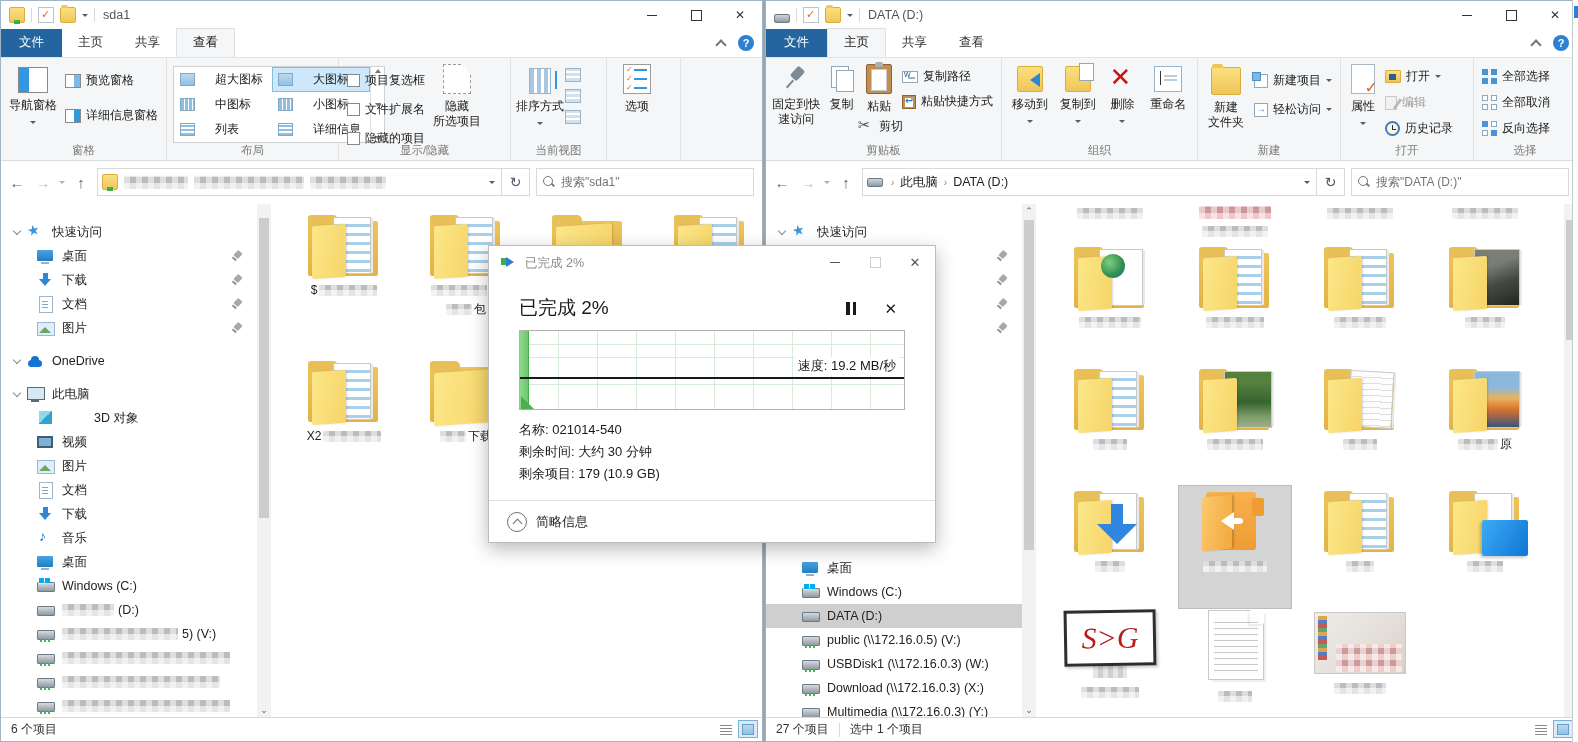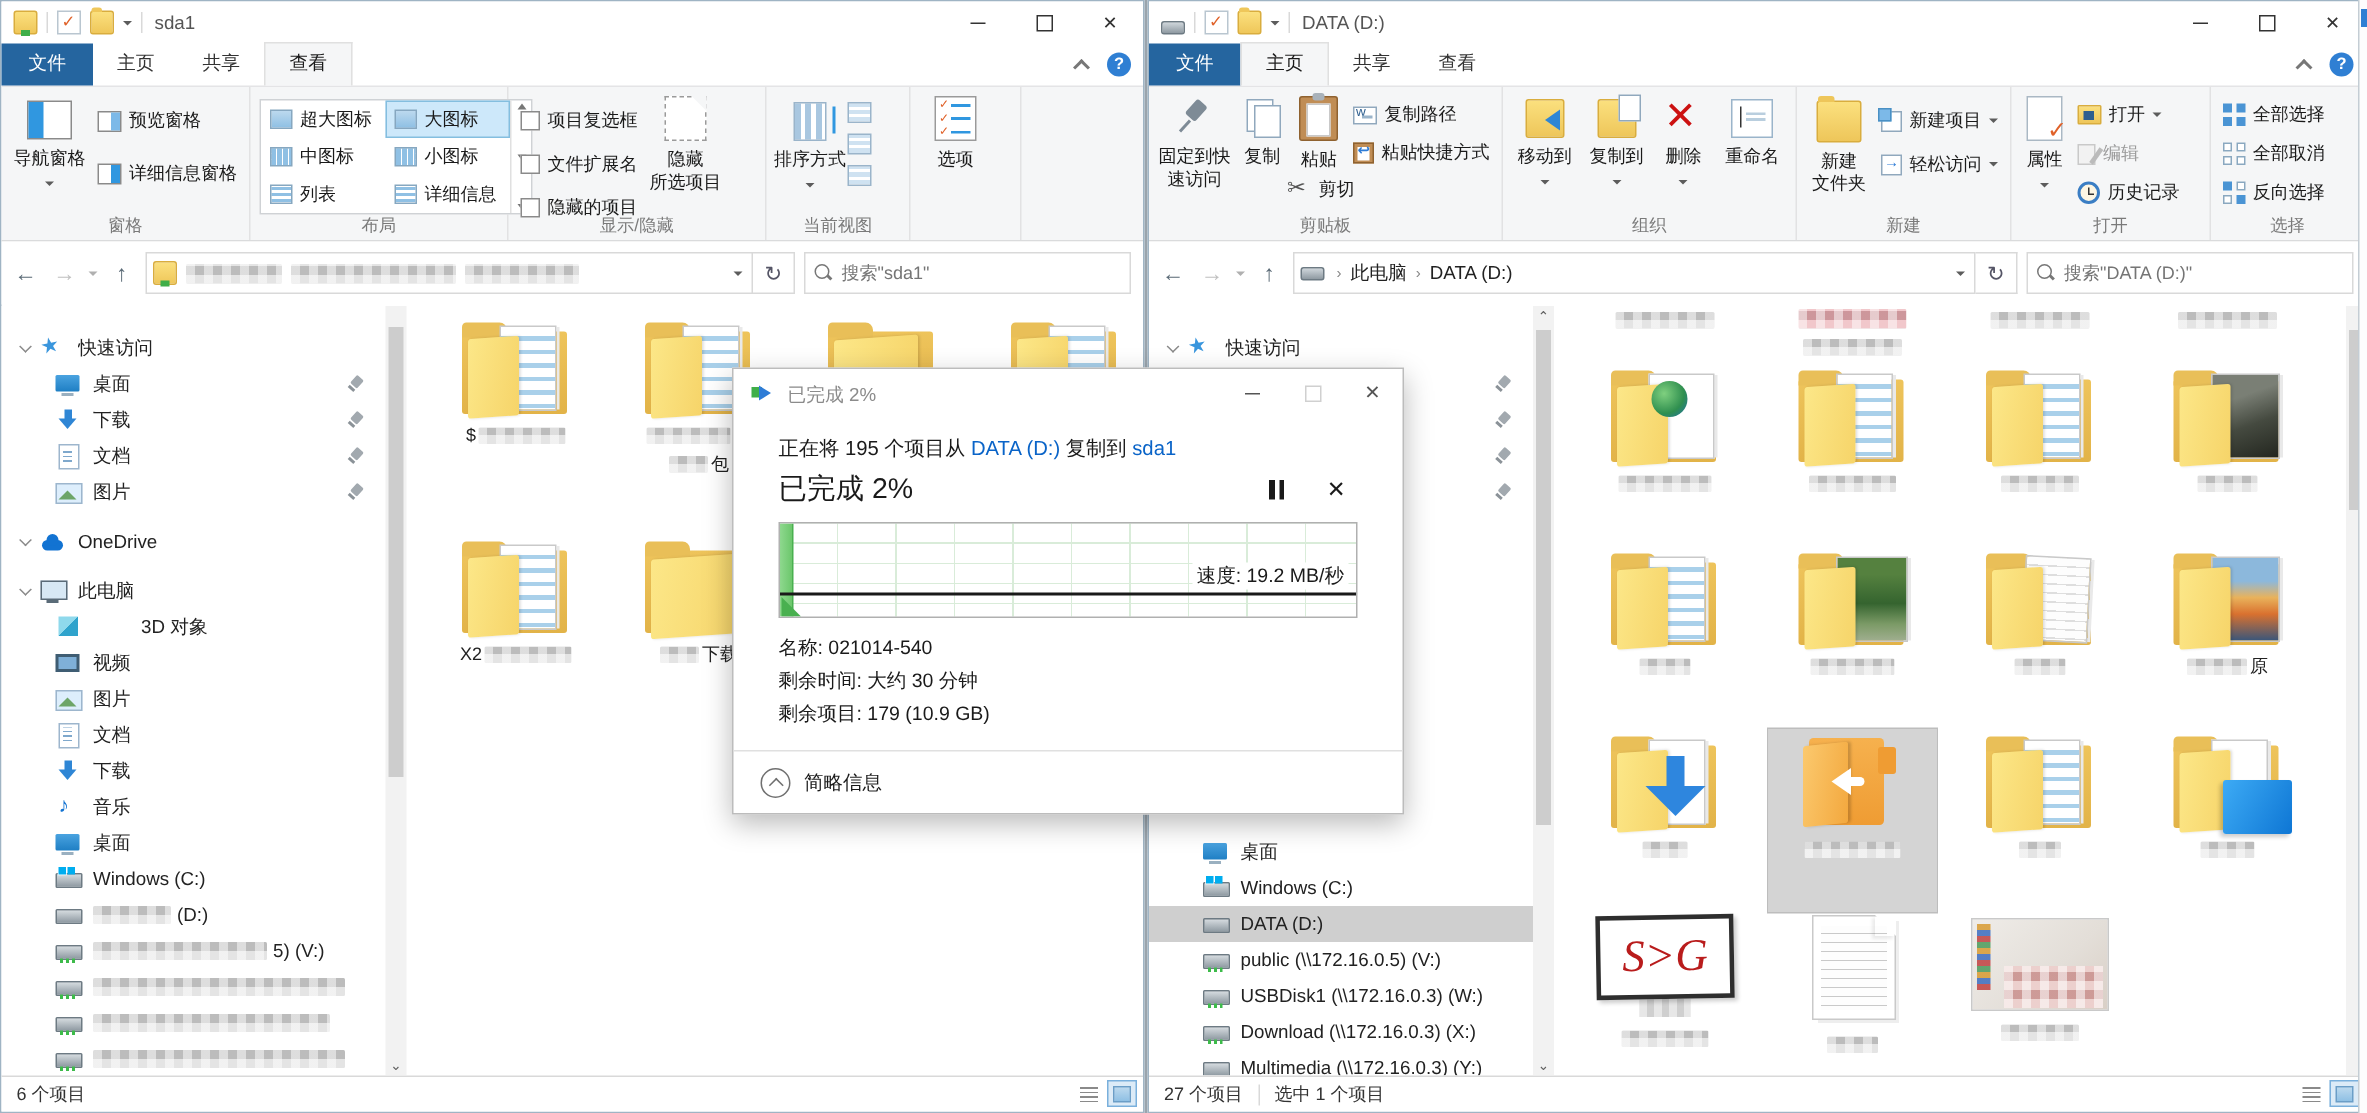--- a/index.html
+++ b/index.html
@@ -110,21 +110,21 @@
 .i-selinv i.a { background:#4a94d4; } .i-selinv i.b { background:#fff; border:1px solid #8aa8c0; }
 .i-sel16 i:nth-child(1){left:0;top:0;} .i-sel16 i:nth-child(2){right:0;top:0;}
 .i-sel16 i:nth-child(3){left:0;bottom:0;} .i-sel16 i:nth-child(4){right:0;bottom:0;}
 .i-copypath { width:16px; height:12px; background:#fff; border:1px solid #90a8bd; }
 .i-copypath::before { content:"w"; position:absolute; left:1px; top:-3px; font-size:9px; color:#2e5f8f; }
 .i-copypath::after { content:""; position:absolute; right:2px; top:5px; width:7px; height:2px; background:#9ab4ca; }
 
 
 .layoutbox { border:1px solid #cfd2d5; background:#fff; display:flex; margin:4px 2px; }
 .lcols { display:grid; grid-template-columns:auto auto; }
-.litem { display:flex; align-items:center; gap:5px; padding:3px 8px 3px 5px; font-size:12px; white-space:nowrap; border:1px solid transparent; }
+.litem { display:flex; align-items:center; gap:20px; padding:3px 8px 3px 5px; font-size:12px; white-space:nowrap; border:1px solid transparent; }
 .litem.sel { background:#cde8fa; border-color:#84bedf; }
 .li-ic { width:15px; height:13px; flex:none; border:1px solid #86a7c0; background:linear-gradient(#bcd9ee,#8fc0e4); }
 .li-ic.grid { background:repeating-linear-gradient(90deg,#8fc0e4 0 3px,#fff 3px 4px), repeating-linear-gradient(0deg,#8fc0e4 0 3px,#fff 3px 4px); }
 .li-ic.lines { background:repeating-linear-gradient(0deg,#8fc0e4 0 2px,#fff 2px 4px); }
 .larrows { width:14px; border-left:1px solid #e0e0e0; display:flex; flex-direction:column; align-items:center; justify-content:space-between; padding:2px 0; }
 .tri-up { width:0; height:0; border-left:3px solid transparent; border-right:3px solid transparent; border-bottom:4px solid #777; }
 .tri-dn { width:0; height:0; border-left:3px solid transparent; border-right:3px solid transparent; border-top:4px solid #777; }
 
 
 .addrrow { height:42px; display:flex; align-items:center; padding:0 8px 0 6px; gap:6px; background:#fff; }
@@ -259,21 +259,21 @@
 .dwc.cls::before { content:"✕"; color:#555; font-size:13px; }
 .dlg-body { padding:10px 30px 0; }
 .dlg-line1 { font-size:13.5px; color:#1a1a1a; }
 .dlg-line1 .blue { color:#0a64c8; }
 .dlg-percent-row { display:flex; align-items:center; margin-top:5px; }
 .dlg-percent { font-size:19px; color:#1a1a1a; }
 .dlg-pcontrols { margin-left:auto; display:flex; gap:26px; padding-right:8px; }
 .pause-ic { width:12px; height:13px; display:flex; gap:3px; }
 .pause-ic i { width:3.5px; height:13px; background:#1a1a1a; }
 .cancel-ic { font-size:15px; font-weight:bold; color:#1a1a1a; line-height:13px; }
-.chart { position:relative; margin-top:9px; height:64px; border:1px solid #b0b0b0; background:#fff; background-image:repeating-linear-gradient(90deg,transparent 0 38px,#d9ecd9 38px 39px), repeating-linear-gradient(180deg,transparent 0 12.5px,#d9ecd9 12.5px 13.5px); overflow:hidden; }
+.chart { position:relative; margin-top:9px; height:80px; border:1px solid #b0b0b0; background:#fff; background-image:repeating-linear-gradient(90deg,transparent 0 38px,#d9ecd9 38px 39px), repeating-linear-gradient(180deg,transparent 0 12.5px,#d9ecd9 12.5px 13.5px); overflow:hidden; }
 .chart-fill { position:absolute; left:0; top:0; bottom:0; background:linear-gradient(90deg,#8ed88e,#6cc76c); border-right:1px solid #49b04f; }
 .chart-line { position:absolute; left:0; right:0; top:46px; height:1.5px; background:#1a1a1a; }
 .chart-speed { position:absolute; right:5px; top:26px; background:#fff; padding:0 3px; font-size:13px; color:#1a1a1a; }
 .chart-tri { position:absolute; left:1px; bottom:0; width:0; height:0; border-bottom:13px solid #49b04f; border-right:13px solid transparent; }
 .dlg-details { margin-top:9px; font-size:13px; color:#1a1a1a; line-height:22px; }
 .dlg-footer { position:absolute; left:0; right:0; bottom:0; height:42px; border-top:1px solid #e0e0e0; display:flex; align-items:center; padding-left:18px; gap:9px; }
 .circ-chev { width:20px; height:20px; border-radius:50%; border:1.5px solid #707070; position:relative; }
 .circ-chev::before { content:""; position:absolute; left:5.5px; top:7.5px; width:6px; height:6px; border-top:1.5px solid #707070; border-left:1.5px solid #707070; transform:rotate(45deg); }
 .dlg-footer-label { font-size:13px; color:#1a1a1a; }
 
@@ -1054,26 +1054,20 @@
     <div class="dlg-titlebar">
       <span class="dlg-icon"></span>
       <span class="dlg-title">已完成 2%</span>
       <div class="dlg-controls">
         <span class="dwc min"></span>
         <span class="dwc max"></span>
         <span class="dwc cls"></span>
       </div>
     </div>
     <div class="dlg-body">
-      <div class="dlg-line1">
-        <span>正在将 195 个项目从</span>
-        <span class="blue">DATA (D:)</span>
-        <span>复制到</span>
-        <span class="blue">sda1</span>
-      </div>
       <div class="dlg-percent-row">
         <span class="dlg-percent">已完成 2%</span>
         <div class="dlg-pcontrols">
           <span class="pause-ic">
               <i></i>
               <i></i>
             </span>
           <span class="cancel-ic">✕</span>
         </div>
       </div>

